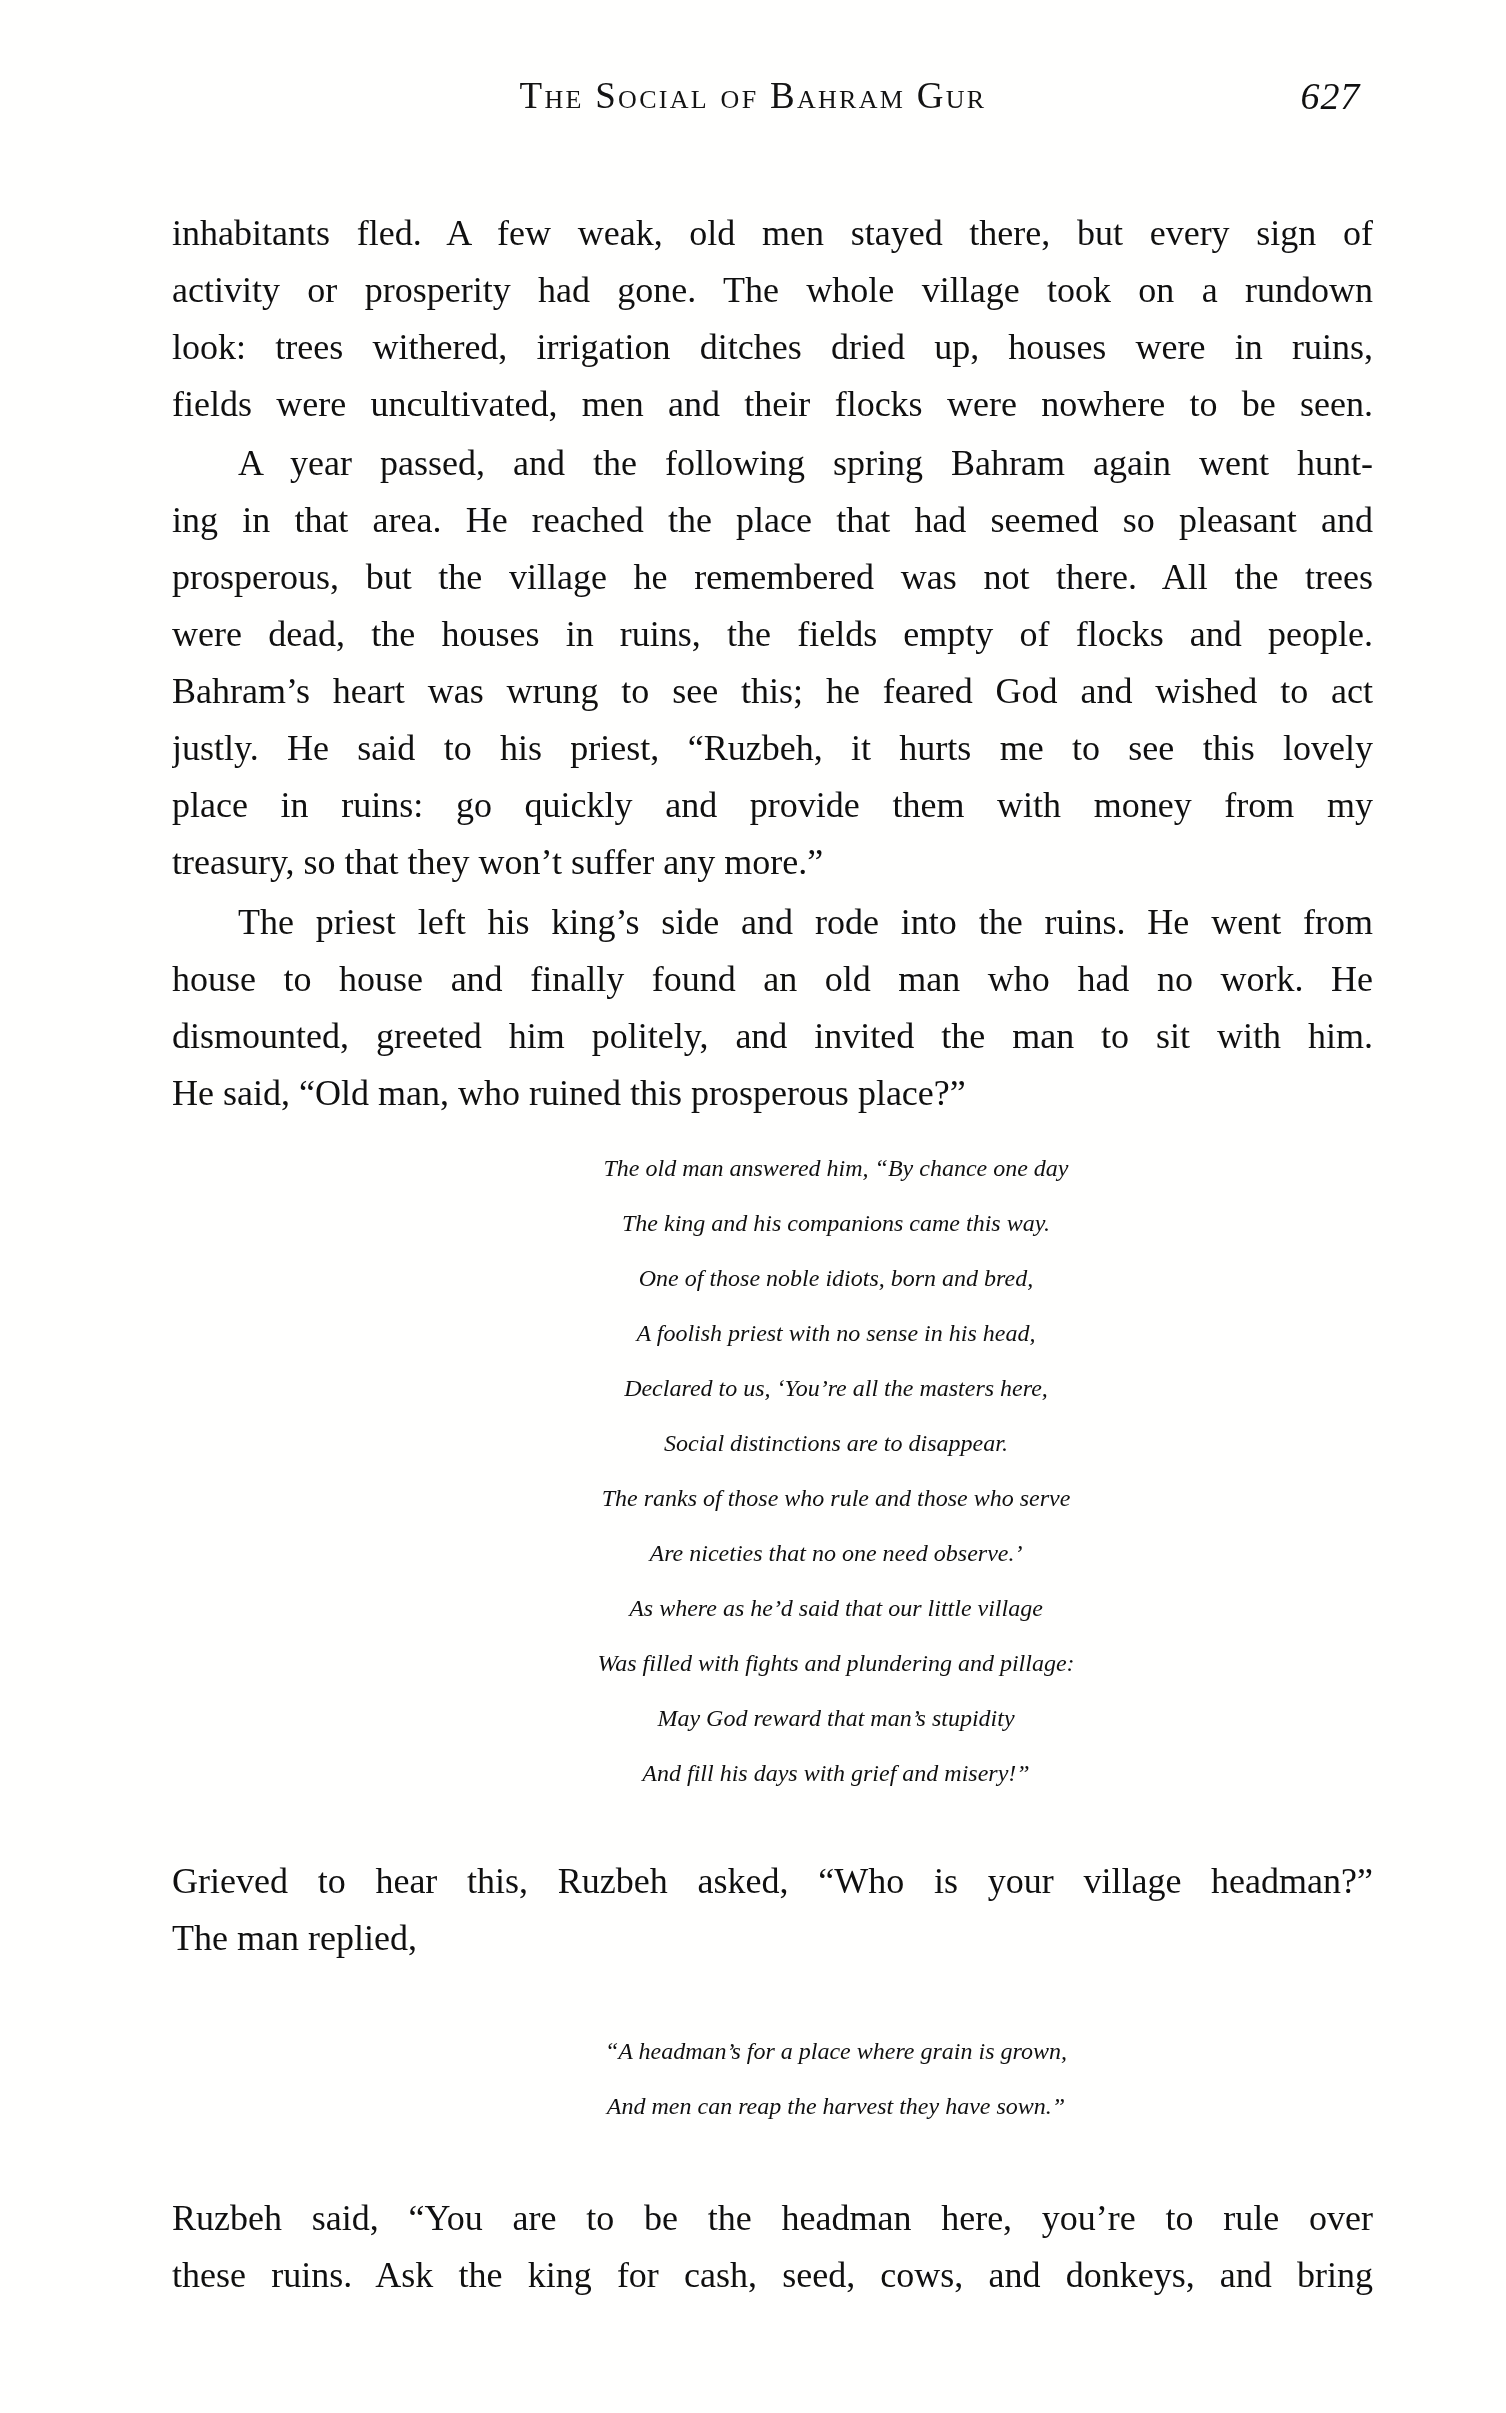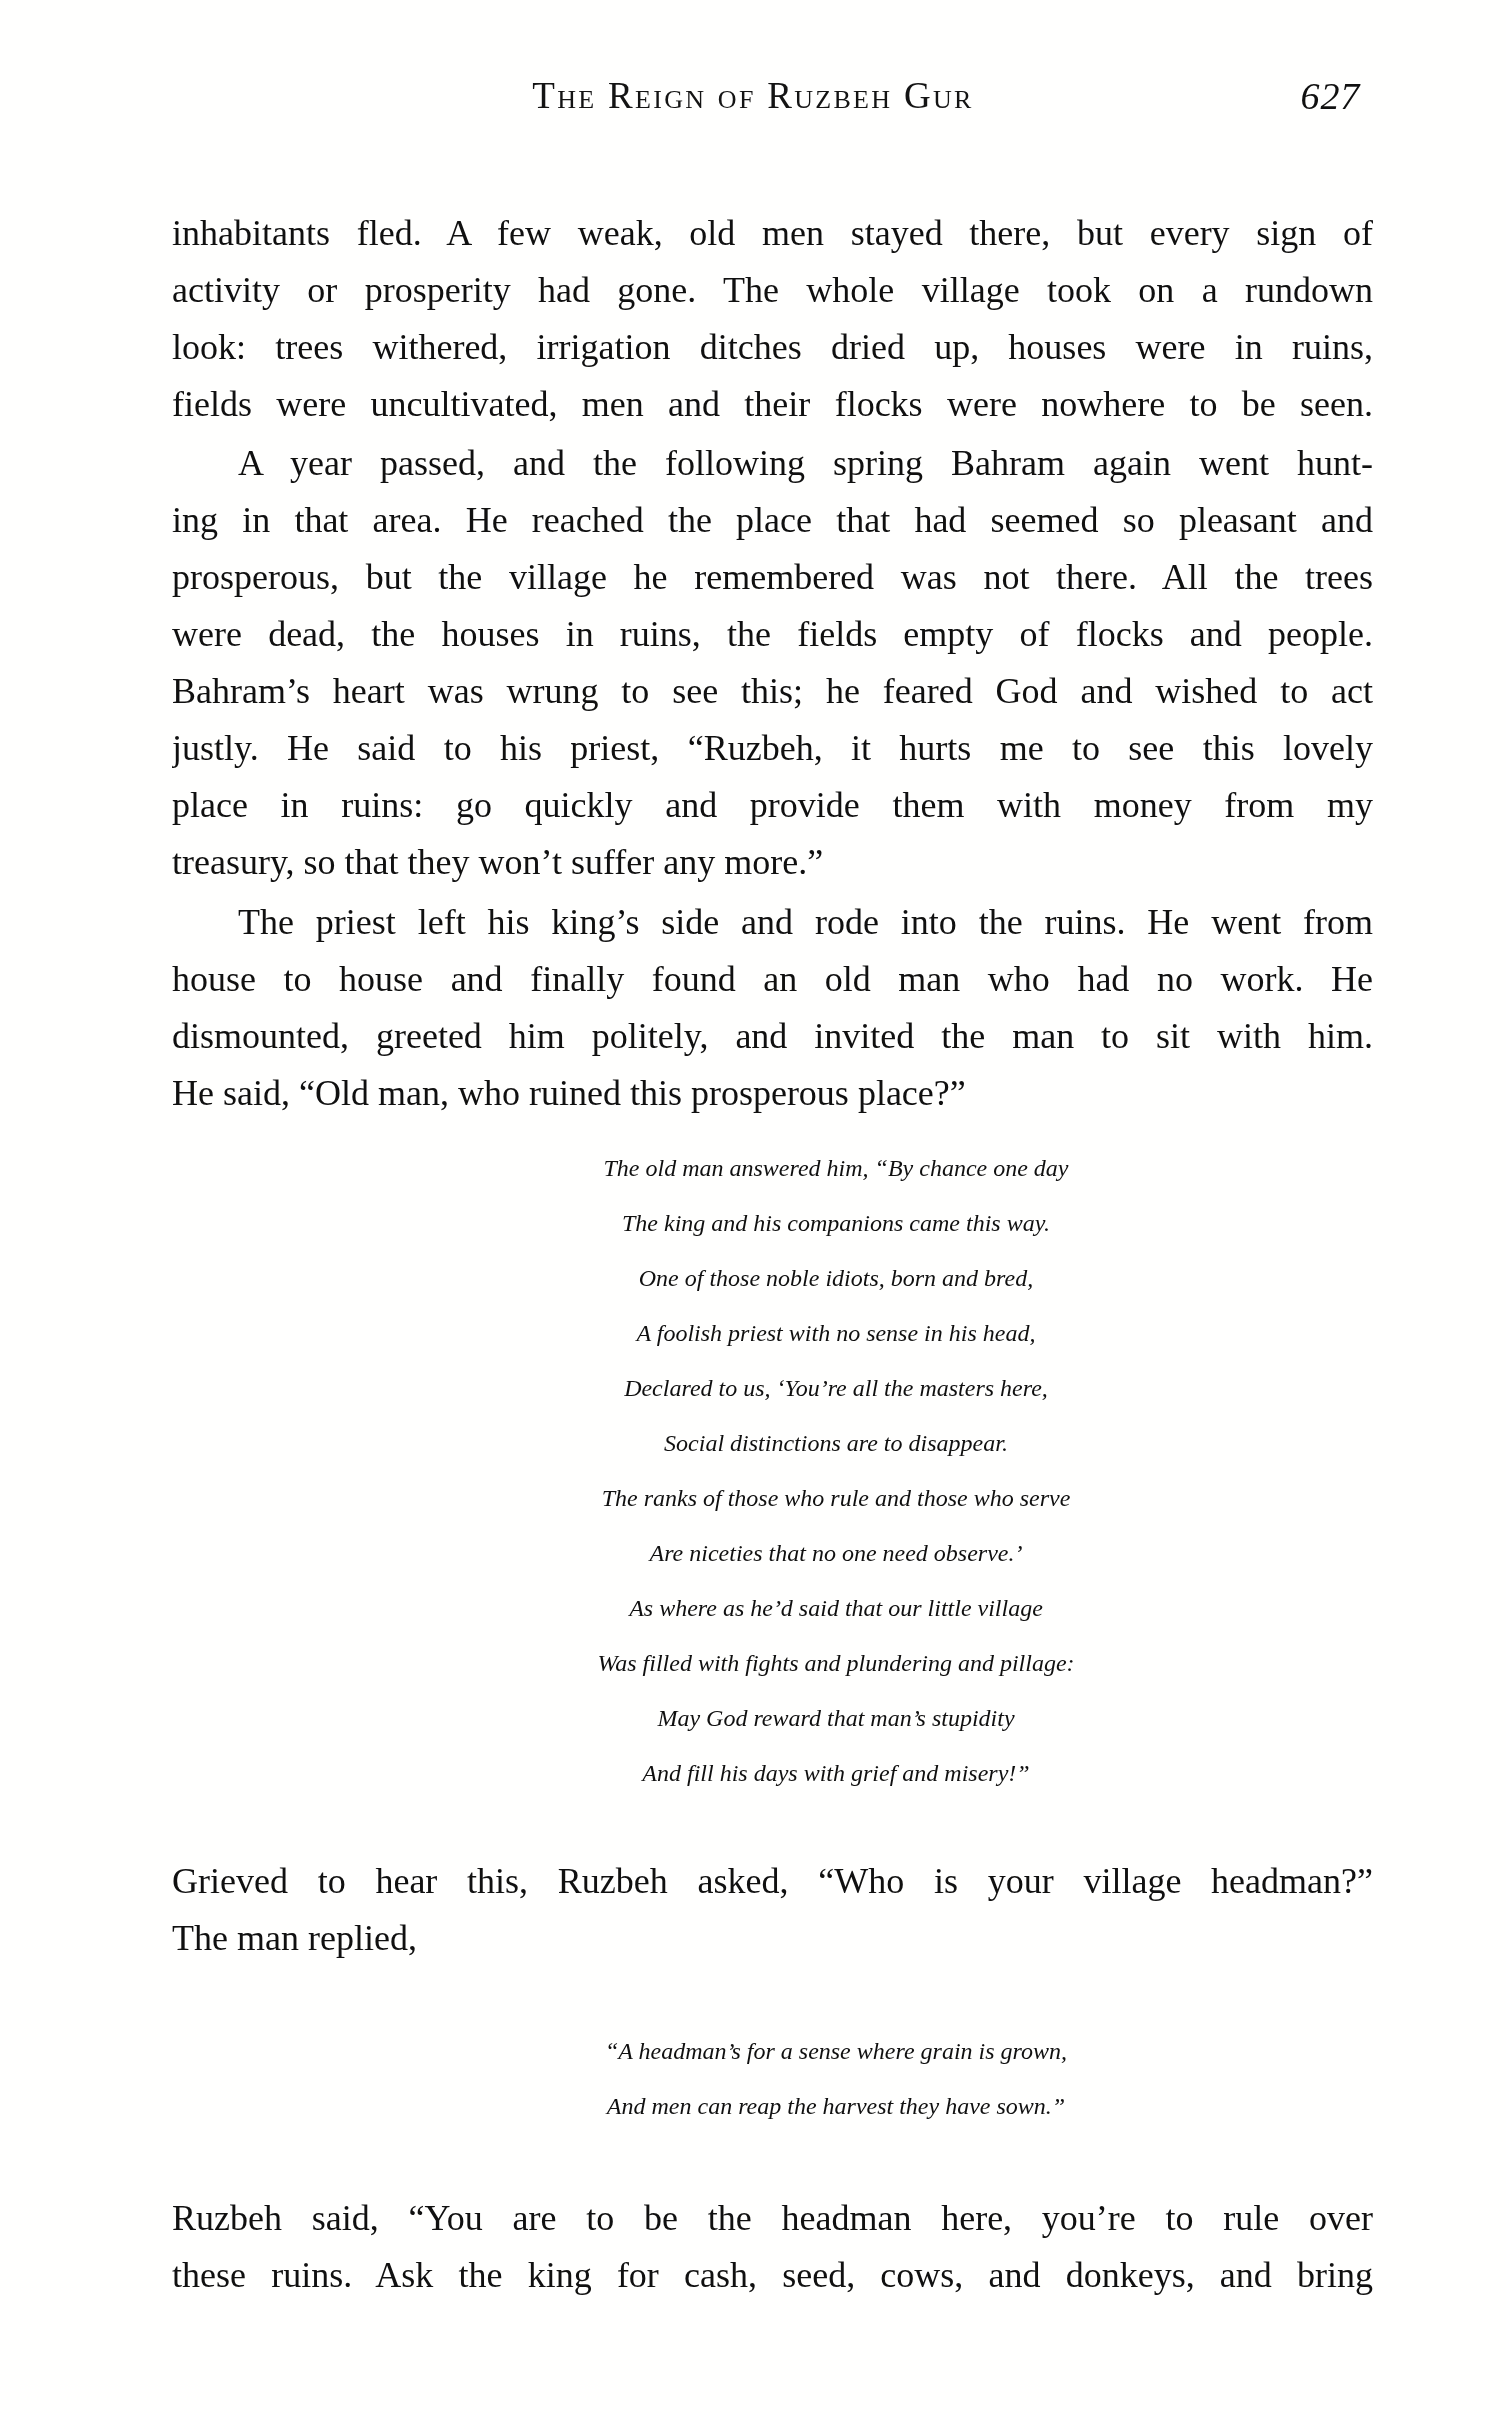--- a/index.html
+++ b/index.html
@@ -60,21 +60,21 @@
   }
   .v1{top:1141px;}
   .v2{top:2024px;}
 </style>
 </head>
 <body>
 
 <div class="page">
 
   <div class="running-head">
-    <div class="head-title">The Reign of Ruzbeh Gur</div>
+    <div class="head-title">The Social of Bahram Gur</div>
     <div class="page-number">627</div>
   </div>
 
   <div class="block p1">
     <div class="line j">inhabitants fled. A few weak, old men stayed there, but every sign of</div>
     <div class="line j">activity or prosperity had gone. The whole village took on a rundown</div>
     <div class="line j">look: trees withered, irrigation ditches dried up, houses were in ruins,</div>
     <div class="line j">fields were uncultivated, men and their flocks were nowhere to be seen.</div>
   </div>
 
@@ -110,21 +110,21 @@
     <div class="line">May God reward that man’s stupidity</div>
     <div class="line">And fill his days with grief and misery!”</div>
   </div>
 
   <div class="block p4">
     <div class="line j">Grieved to hear this, Ruzbeh asked, “Who is your village headman?”</div>
     <div class="line">The man replied,</div>
   </div>
 
   <div class="verse v2">
-    <div class="line">“A headman’s for a sense where grain is grown,</div>
+    <div class="line">“A headman’s for a place where grain is grown,</div>
     <div class="line">And men can reap the harvest they have sown.”</div>
   </div>
 
   <div class="block p5">
     <div class="line j">Ruzbeh said, “You are to be the headman here, you’re to rule over</div>
     <div class="line j">these ruins. Ask the king for cash, seed, cows, and donkeys, and bring</div>
   </div>
 
 </div>
 

